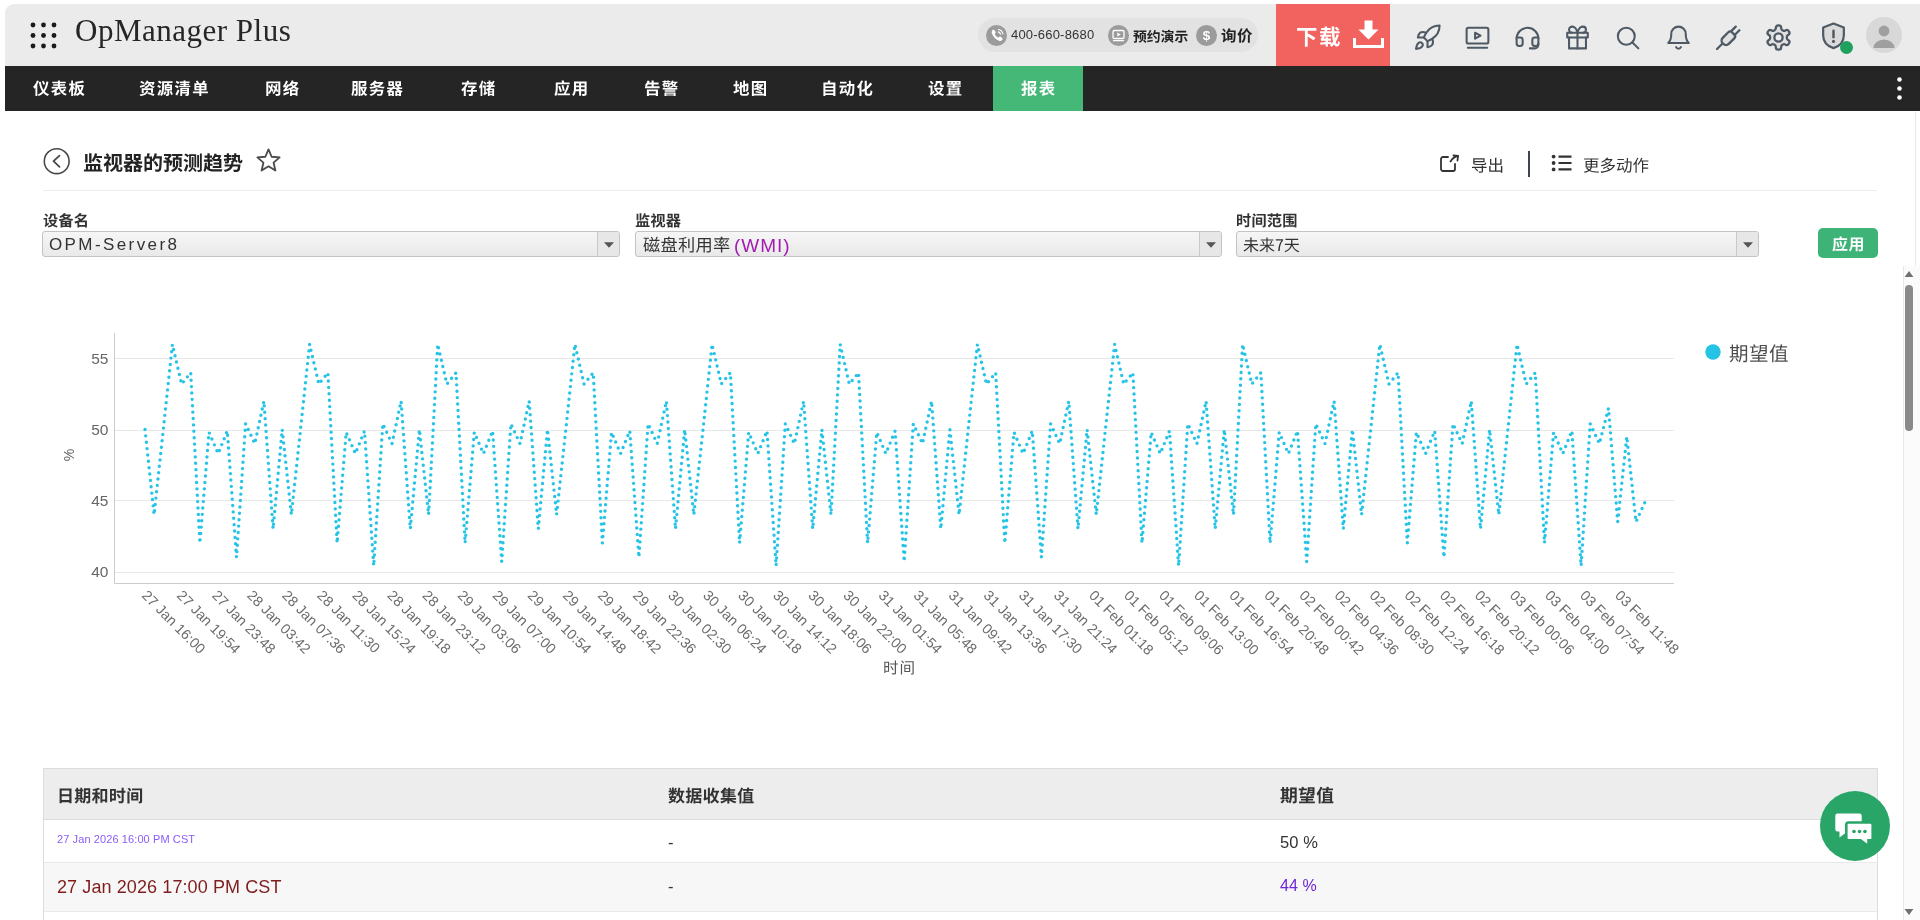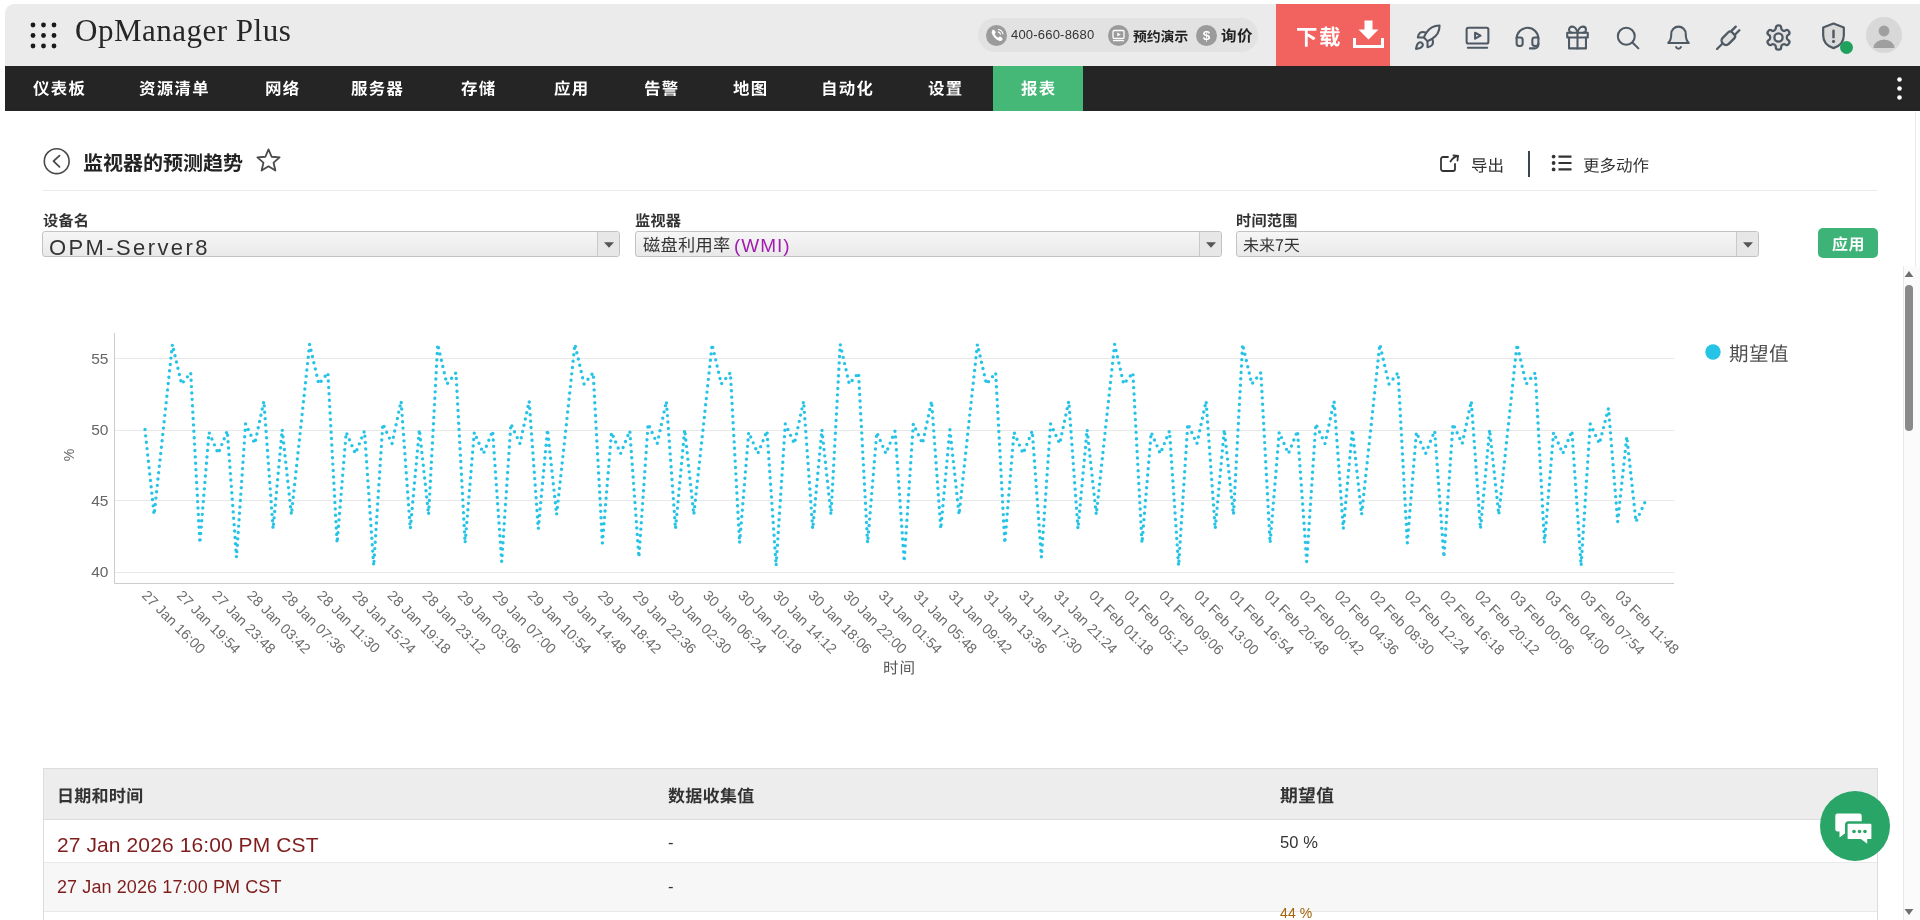--- a/index.html
+++ b/index.html
@@ -179,21 +179,21 @@
   </svg>
 <div class="abs" style="left:43px;top:190px;width:1834px;height:1px;background:#ececec"></div>
 <svg style="position:absolute;left:42.5px;top:209.7px;overflow:visible" width="46" height="21" viewBox="0 -16.1 46 21">
     <path d="M1.5 -11.6C2.4 -10.9 3.4 -9.8 3.9 -9.2L5.2 -10.4C4.6 -11.1 3.5 -12.1 2.7 -12.7ZM0.5 -8.2L0.5 -6.5L2.4 -6.5L2.4 -1.9C2.4 -1.2 1.9 -0.6 1.6 -0.4C1.9 -0.0 2.4 0.7 2.5 1.2C2.8 0.8 3.3 0.3 6.1 -2.0C5.9 -2.4 5.6 -3.1 5.4 -3.6L4.1 -2.4L4.1 -8.2ZM7.1 -12.4L7.1 -10.8C7.1 -9.7 6.9 -8.6 5.0 -7.8C5.3 -7.6 6.0 -6.8 6.2 -6.5C8.4 -7.5 8.8 -9.2 8.8 -10.7L10.9 -10.7L10.9 -9.1C10.9 -7.6 11.2 -6.9 12.7 -6.9C12.9 -6.9 13.4 -6.9 13.7 -6.9C14.0 -6.9 14.4 -7.0 14.6 -7.1C14.5 -7.5 14.5 -8.1 14.5 -8.6C14.3 -8.5 13.9 -8.5 13.6 -8.5C13.5 -8.5 13.0 -8.5 12.9 -8.5C12.6 -8.5 12.6 -8.6 12.6 -9.1L12.6 -12.4ZM11.6 -4.6C11.2 -3.8 10.5 -3.0 9.8 -2.4C9.0 -3.0 8.4 -3.8 7.9 -4.6ZM5.8 -6.3L5.8 -4.6L6.9 -4.6L6.3 -4.4C6.8 -3.3 7.5 -2.3 8.4 -1.4C7.3 -0.9 6.1 -0.5 4.7 -0.2C5.1 0.1 5.4 0.9 5.6 1.3C7.1 1.0 8.5 0.5 9.8 -0.3C10.9 0.5 12.2 1.0 13.7 1.4C13.9 0.9 14.4 0.2 14.8 -0.2C13.5 -0.5 12.3 -0.9 11.3 -1.4C12.4 -2.6 13.4 -4.0 13.9 -5.9L12.8 -6.4L12.5 -6.3ZM25.1 -10.1C24.5 -9.6 23.8 -9.1 22.9 -8.7C22.0 -9.1 21.2 -9.5 20.6 -10.1L20.7 -10.1ZM20.9 -13.0C20.1 -11.7 18.5 -10.3 16.3 -9.4C16.7 -9.1 17.3 -8.5 17.5 -8.0C18.1 -8.3 18.7 -8.7 19.2 -9.0C19.7 -8.6 20.3 -8.2 20.9 -7.9C19.3 -7.4 17.5 -7.0 15.7 -6.8C16.0 -6.4 16.3 -5.6 16.4 -5.1L17.6 -5.3L17.6 1.4L19.5 1.4L19.5 0.9L26.2 0.9L26.2 1.4L28.2 1.4L28.2 -5.4L18.0 -5.4C19.8 -5.7 21.4 -6.2 23.0 -6.9C24.8 -6.1 27.0 -5.6 29.3 -5.3C29.5 -5.8 30.0 -6.6 30.4 -7.0C28.5 -7.2 26.6 -7.5 25.0 -7.9C26.3 -8.8 27.4 -9.8 28.1 -11.1L26.9 -11.8L26.6 -11.7L22.1 -11.7C22.4 -12.0 22.6 -12.3 22.8 -12.6ZM19.5 -1.6L22.0 -1.6L22.0 -0.6L19.5 -0.6ZM19.5 -3.0L19.5 -3.8L22.0 -3.8L22.0 -3.0ZM26.2 -1.6L26.2 -0.6L23.9 -0.6L23.9 -1.6ZM26.2 -3.0L23.9 -3.0L23.9 -3.8L26.2 -3.8ZM34.4 -7.6C35.0 -7.2 35.7 -6.6 36.3 -6.1C34.7 -5.3 33.0 -4.8 31.2 -4.4C31.6 -4.0 32.0 -3.2 32.2 -2.7C32.9 -2.9 33.7 -3.1 34.4 -3.4L34.4 1.4L36.2 1.4L36.2 0.7L42.0 0.7L42.0 1.4L43.9 1.4L43.9 -5.5L38.9 -5.5C41.0 -6.8 42.8 -8.6 43.8 -10.8L42.6 -11.5L42.3 -11.4L37.8 -11.4C38.1 -11.8 38.4 -12.2 38.7 -12.6L36.6 -13.0C35.7 -11.6 34.0 -10.0 31.5 -8.9C31.9 -8.6 32.5 -7.9 32.8 -7.5C34.1 -8.2 35.2 -8.9 36.2 -9.8L41.1 -9.8C40.3 -8.7 39.2 -7.8 38.0 -7.0C37.3 -7.6 36.5 -8.2 35.8 -8.7ZM42.0 -1.0L36.2 -1.0L36.2 -3.8L42.0 -3.8Z" fill="#333333"></path>
   </svg>
 <div class="abs" style="left:42px;top:231px;width:578px;height:26px;border:1px solid #c3c3c3;border-radius:3px;background:linear-gradient(#f6f6f6,#e9e9e9)"></div>
 <div class="abs" style="left:597px;top:232px;width:22px;height:24px;border-left:1px solid #c9c9c9;background:#e7e7e7;border-radius:0 3px 3px 0"></div>
 <svg class="abs" style="left:603px;top:241px" width="12" height="8">
     <path d="M1 1.2l5 5.6 5-5.6z" fill="#555"></path>
   </svg>
-<div class="abs" style="left:49px;top:235px;font-size:22px;letter-spacing:2.4px;color:#333">OPM-Server8</div>
+<div class="abs" style="left:49px;top:235px;font-size:17px;letter-spacing:2.4px;color:#333">OPM-Server8</div>
 <svg style="position:absolute;left:634.5px;top:209.7px;overflow:visible" width="46" height="21" viewBox="0 -16.1 46 21">
     <path d="M9.7 -7.9C10.6 -7.1 11.7 -6.0 12.2 -5.3L13.7 -6.4C13.1 -7.1 12.0 -8.1 11.1 -8.8ZM4.6 -12.9L4.6 -5.5L6.4 -5.5L6.4 -12.9ZM1.6 -12.4L1.6 -5.9L3.4 -5.9L3.4 -12.4ZM9.0 -12.9C8.6 -10.7 7.7 -8.7 6.5 -7.4C6.9 -7.1 7.6 -6.6 8.0 -6.3C8.6 -7.1 9.2 -8.1 9.7 -9.2L14.4 -9.2L14.4 -10.9L10.3 -10.9C10.5 -11.4 10.7 -12.0 10.8 -12.5ZM2.2 -4.8L2.2 -0.6L0.7 -0.6L0.7 1.0L14.6 1.0L14.6 -0.6L13.1 -0.6L13.1 -4.8ZM3.9 -0.6L3.9 -3.3L5.3 -3.3L5.3 -0.6ZM6.9 -0.6L6.9 -3.3L8.3 -3.3L8.3 -0.6ZM10.0 -0.6L10.0 -3.3L11.4 -3.3L11.4 -0.6ZM22.0 -12.2L22.0 -4.1L23.7 -4.1L23.7 -10.7L27.7 -10.7L27.7 -4.1L29.5 -4.1L29.5 -12.2ZM24.8 -9.8L24.8 -7.4C24.8 -5.0 24.4 -2.0 20.5 0.0C20.9 0.3 21.5 1.0 21.7 1.4C23.6 0.4 24.7 -0.9 25.5 -2.4L25.5 -0.5C25.5 0.8 26.0 1.2 27.2 1.2L28.3 1.2C29.8 1.2 30.1 0.4 30.2 -1.9C29.8 -2.0 29.2 -2.3 28.8 -2.6C28.8 -0.6 28.7 -0.2 28.3 -0.2L27.6 -0.2C27.3 -0.2 27.2 -0.3 27.2 -0.7L27.2 -4.2L26.2 -4.2C26.5 -5.3 26.6 -6.4 26.6 -7.3L26.6 -9.8ZM17.4 -12.1C17.8 -11.6 18.3 -10.9 18.5 -10.4L16.2 -10.4L16.2 -8.7L19.4 -8.7C18.6 -7.0 17.2 -5.4 15.8 -4.5C16.0 -4.1 16.4 -3.1 16.5 -2.6C17.0 -2.9 17.4 -3.3 17.9 -3.7L17.9 1.4L19.6 1.4L19.6 -4.6C20.0 -4.0 20.4 -3.4 20.6 -3.0L21.8 -4.4C21.5 -4.7 20.6 -5.8 20.0 -6.4C20.6 -7.5 21.2 -8.6 21.6 -9.8L20.6 -10.4L20.3 -10.4L19.2 -10.4L20.2 -11.0C19.9 -11.5 19.4 -12.3 18.8 -12.9ZM34.3 -10.8L35.9 -10.8L35.9 -9.4L34.3 -9.4ZM40.6 -10.8L42.5 -10.8L42.5 -9.4L40.6 -9.4ZM40.0 -7.3C40.5 -7.1 41.1 -6.8 41.5 -6.6L38.2 -6.6C38.4 -6.9 38.6 -7.3 38.8 -7.7L37.7 -7.9L37.7 -12.3L32.6 -12.3L32.6 -7.9L36.9 -7.9C36.7 -7.4 36.4 -7.0 36.1 -6.6L31.5 -6.6L31.5 -5.0L34.5 -5.0C33.6 -4.3 32.5 -3.6 31.1 -3.1C31.4 -2.8 31.9 -2.1 32.1 -1.7L32.6 -1.9L32.6 1.4L34.3 1.4L34.3 1.0L35.9 1.0L35.9 1.3L37.7 1.3L37.7 -3.5L35.2 -3.5C35.9 -3.9 36.4 -4.4 36.9 -5.0L39.5 -5.0C40.0 -4.4 40.5 -3.9 41.1 -3.5L39.0 -3.5L39.0 1.4L40.7 1.4L40.7 1.0L42.5 1.0L42.5 1.3L44.3 1.3L44.3 -1.8L44.6 -1.6C44.9 -2.1 45.4 -2.8 45.8 -3.1C44.3 -3.5 42.9 -4.1 41.8 -5.0L45.3 -5.0L45.3 -6.6L42.7 -6.6L43.2 -7.0C42.9 -7.3 42.3 -7.6 41.8 -7.9L44.2 -7.9L44.2 -12.3L39.0 -12.3L39.0 -7.9L40.6 -7.9ZM34.3 -0.6L34.3 -1.9L35.9 -1.9L35.9 -0.6ZM40.7 -0.6L40.7 -1.9L42.5 -1.9L42.5 -0.6Z" fill="#333333"></path>
   </svg>
 <div class="abs" style="left:635px;top:231px;width:587px;height:26px;border:1px solid #c3c3c3;border-radius:3px;background:linear-gradient(#f6f6f6,#e9e9e9)"></div>
 <div class="abs" style="left:1199px;top:232px;width:22px;height:24px;border-left:1px solid #c9c9c9;background:#e7e7e7;border-radius:0 3px 3px 0"></div>
 <svg class="abs" style="left:1205px;top:241px" width="12" height="8">
     <path d="M1 1.2l5 5.6 5-5.6z" fill="#555"></path>
   </svg>
 <svg style="position:absolute;left:643px;top:232.6px;overflow:visible" width="88" height="23" viewBox="0 -18.2 88 23">
     <path d="M0.7 -13.5L0.7 -12.4L2.6 -12.4C2.2 -9.5 1.6 -6.7 0.4 -4.9C0.7 -4.6 1.0 -4.0 1.0 -3.7C1.4 -4.2 1.6 -4.7 1.9 -5.2L1.9 0.6L2.9 0.6L2.9 -0.8L5.6 -0.8L5.6 -8.3L2.9 -8.3C3.3 -9.6 3.5 -11.0 3.7 -12.4L5.9 -12.4L5.9 -13.5ZM2.9 -7.3L4.6 -7.3L4.6 -1.9L2.9 -1.9ZM13.5 -14.5C13.2 -13.5 12.6 -12.2 12.2 -11.4L9.2 -11.4L10.2 -11.8C9.9 -12.5 9.4 -13.6 8.8 -14.4L7.8 -14.0C8.3 -13.2 8.8 -12.1 9.1 -11.4L6.2 -11.4L6.2 -10.2L16.5 -10.2L16.5 -11.4L13.4 -11.4C13.8 -12.2 14.4 -13.2 14.8 -14.1ZM6.1 0.6C6.4 0.5 6.8 0.4 9.9 -0.1C10.0 0.3 10.1 0.7 10.1 1.1L11.1 0.9C10.9 -0.2 10.5 -1.9 10.0 -3.2L9.1 -3.0C9.3 -2.4 9.5 -1.8 9.7 -1.1L7.4 -0.8C8.7 -2.7 10.1 -5.1 11.1 -7.5L10.1 -8.0C9.8 -7.3 9.5 -6.6 9.2 -6.0L7.4 -5.8C8.1 -6.9 8.7 -8.2 9.2 -9.5L8.1 -10.0C7.7 -8.4 6.9 -6.8 6.6 -6.4C6.4 -6.0 6.2 -5.7 5.9 -5.6C6.1 -5.3 6.2 -4.7 6.3 -4.5C6.5 -4.6 6.9 -4.7 8.7 -4.9C7.9 -3.4 7.2 -2.2 6.9 -1.8C6.4 -1.0 6.0 -0.5 5.7 -0.5C5.8 -0.2 6.0 0.4 6.1 0.6ZM11.4 0.6C11.6 0.4 12.1 0.3 15.4 -0.2C15.5 0.3 15.7 0.7 15.7 1.1L16.7 0.8C16.5 -0.3 15.9 -2.0 15.4 -3.3L14.4 -3.1C14.7 -2.5 14.9 -1.8 15.2 -1.2L12.6 -0.8C13.9 -2.7 15.2 -5.2 16.1 -7.7L15.0 -8.1C14.7 -7.4 14.5 -6.7 14.2 -6.0L12.3 -5.8C13.0 -6.9 13.6 -8.3 14.0 -9.6L12.9 -10.0C12.5 -8.5 11.8 -6.9 11.6 -6.5C11.3 -6.0 11.1 -5.7 10.9 -5.6C11.0 -5.3 11.2 -4.8 11.3 -4.5C11.5 -4.6 11.9 -4.7 13.7 -4.9C13.0 -3.5 12.4 -2.3 12.1 -1.9C11.6 -1.1 11.3 -0.6 11.0 -0.5C11.1 -0.2 11.3 0.4 11.4 0.6L11.4 0.6ZM24.2 -7.3C25.2 -6.8 26.4 -6.1 27.0 -5.5L27.6 -6.3C27.0 -6.9 25.8 -7.6 24.9 -8.1ZM25.5 -14.6C25.4 -14.2 25.1 -13.6 24.9 -13.2L21.1 -13.2L21.1 -10.1L21.1 -9.5L18.4 -9.5L18.4 -8.3L21.0 -8.3C20.7 -7.3 20.1 -6.2 18.8 -5.4C19.0 -5.2 19.5 -4.7 19.7 -4.5C21.3 -5.5 22.0 -6.9 22.3 -8.3L30.2 -8.3L30.2 -6.3C30.2 -6.1 30.2 -6.1 29.9 -6.1C29.7 -6.0 28.9 -6.0 28.1 -6.1C28.3 -5.7 28.5 -5.3 28.5 -5.0C29.7 -5.0 30.4 -5.0 30.9 -5.1C31.4 -5.3 31.5 -5.7 31.5 -6.3L31.5 -8.3L33.9 -8.3L33.9 -9.5L31.5 -9.5L31.5 -13.2L26.3 -13.2L26.9 -14.3ZM24.3 -11.1C25.2 -10.7 26.3 -10.0 26.9 -9.5L22.4 -9.5L22.4 -10.1L22.4 -12.1L30.2 -12.1L30.2 -9.5L26.9 -9.5L27.6 -10.3C27.0 -10.8 25.9 -11.5 25.0 -11.9ZM20.2 -4.5L20.2 -0.3L18.3 -0.3L18.3 0.9L33.9 0.9L33.9 -0.3L32.0 -0.3L32.0 -4.5ZM21.4 -0.3L21.4 -3.4L23.7 -3.4L23.7 -0.3ZM24.9 -0.3L24.9 -3.4L27.2 -3.4L27.2 -0.3ZM28.4 -0.3L28.4 -3.4L30.7 -3.4L30.7 -0.3ZM45.2 -12.4L45.2 -2.9L46.5 -2.9L46.5 -12.4ZM49.4 -14.1L49.4 -0.3C49.4 -0.0 49.3 0.1 49.0 0.1C48.6 0.1 47.6 0.1 46.3 0.1C46.5 0.4 46.7 1.0 46.8 1.4C48.4 1.4 49.4 1.4 49.9 1.2C50.5 0.9 50.7 0.6 50.7 -0.3L50.7 -14.1ZM42.9 -14.3C41.3 -13.6 38.3 -13.0 35.7 -12.7C35.9 -12.4 36.1 -12.0 36.1 -11.7C37.2 -11.8 38.3 -12.0 39.5 -12.2L39.5 -9.3L35.9 -9.3L35.9 -8.1L39.2 -8.1C38.4 -5.9 36.8 -3.5 35.5 -2.2C35.7 -1.9 36.0 -1.4 36.2 -1.0C37.3 -2.2 38.5 -4.1 39.5 -6.1L39.5 1.3L40.7 1.3L40.7 -5.5C41.6 -4.6 42.7 -3.5 43.2 -3.0L44.0 -4.1C43.5 -4.5 41.5 -6.2 40.7 -6.8L40.7 -8.1L44.0 -8.1L44.0 -9.3L40.7 -9.3L40.7 -12.5C41.9 -12.7 43.0 -13.0 43.8 -13.4ZM55.1 -13.2L55.1 -7.0C55.1 -4.6 55.0 -1.5 53.1 0.6C53.3 0.8 53.9 1.2 54.0 1.5C55.4 0.0 56.0 -2.0 56.2 -3.9L60.5 -3.9L60.5 1.2L61.8 1.2L61.8 -3.9L66.5 -3.9L66.5 -0.4C66.5 -0.1 66.4 0.0 66.0 0.1C65.7 0.1 64.5 0.1 63.3 0.0C63.5 0.4 63.7 0.9 63.8 1.3C65.4 1.3 66.4 1.3 67.0 1.1C67.5 0.9 67.8 0.5 67.8 -0.4L67.8 -13.2ZM56.4 -12.0L60.5 -12.0L60.5 -9.2L56.4 -9.2ZM66.5 -12.0L66.5 -9.2L61.8 -9.2L61.8 -12.0ZM56.4 -8.0L60.5 -8.0L60.5 -5.1L56.3 -5.1C56.4 -5.8 56.4 -6.4 56.4 -7.0ZM66.5 -8.0L66.5 -5.1L61.8 -5.1L61.8 -8.0ZM84.3 -11.1C83.7 -10.4 82.6 -9.4 81.8 -8.9L82.8 -8.2C83.6 -8.8 84.6 -9.6 85.3 -10.4ZM71.0 -5.8L71.6 -4.8C72.8 -5.3 74.2 -6.1 75.5 -6.8L75.2 -7.8C73.7 -7.0 72.0 -6.2 71.0 -5.8ZM71.5 -10.3C72.4 -9.7 73.5 -8.9 74.1 -8.3L75.0 -9.1C74.4 -9.6 73.3 -10.5 72.3 -11.0ZM81.6 -7.0C82.8 -6.3 84.3 -5.3 85.0 -4.6L86.0 -5.3C85.2 -6.0 83.7 -7.1 82.6 -7.7ZM70.9 -3.5L70.9 -2.3L77.9 -2.3L77.9 1.4L79.3 1.4L79.3 -2.3L86.3 -2.3L86.3 -3.5L79.3 -3.5L79.3 -4.9L77.9 -4.9L77.9 -3.5ZM77.5 -14.2C77.7 -13.8 78.0 -13.3 78.3 -12.9L71.2 -12.9L71.2 -11.7L77.5 -11.7C77.0 -10.9 76.4 -10.2 76.2 -10.0C76.0 -9.6 75.7 -9.5 75.5 -9.4C75.6 -9.1 75.7 -8.6 75.8 -8.3C76.1 -8.4 76.5 -8.5 78.4 -8.7C77.6 -7.8 76.9 -7.1 76.5 -6.9C75.9 -6.4 75.5 -6.1 75.1 -6.0C75.2 -5.7 75.4 -5.1 75.5 -4.9C75.8 -5.0 76.4 -5.1 80.9 -5.6C81.1 -5.2 81.3 -4.9 81.4 -4.6L82.5 -5.1C82.1 -5.9 81.2 -7.1 80.4 -8.0L79.5 -7.6C79.8 -7.3 80.1 -6.9 80.3 -6.5L77.3 -6.3C78.8 -7.5 80.3 -9.0 81.7 -10.6L80.6 -11.2C80.3 -10.7 79.9 -10.2 79.5 -9.8L77.2 -9.6C77.8 -10.2 78.4 -11.0 78.9 -11.7L86.2 -11.7L86.2 -12.9L79.8 -12.9C79.5 -13.4 79.1 -14.1 78.7 -14.6Z" fill="#333333"></path>
@@ -371,26 +371,26 @@
 <svg style="position:absolute;left:57px;top:783.5px;overflow:visible" width="86" height="23" viewBox="0 -18.0 86 23">
     <path d="M4.7 -5.7L12.3 -5.7L12.3 -1.9L4.7 -1.9ZM4.7 -7.7L4.7 -11.4L12.3 -11.4L12.3 -7.7ZM2.6 -13.4L2.6 1.3L4.7 1.3L4.7 0.2L12.3 0.2L12.3 1.3L14.5 1.3L14.5 -13.4ZM19.9 -2.4C19.4 -1.4 18.6 -0.3 17.7 0.4C18.1 0.6 18.9 1.2 19.3 1.6C20.2 0.7 21.2 -0.6 21.9 -1.9ZM31.3 -11.8L31.3 -9.8L28.8 -9.8L28.8 -11.8ZM22.5 -1.6C23.1 -0.9 23.9 0.3 24.3 0.9L25.7 0.1L25.5 0.4C26.0 0.6 26.8 1.2 27.1 1.6C28.1 0.0 28.5 -2.1 28.7 -4.1L31.3 -4.1L31.3 -0.7C31.3 -0.5 31.2 -0.4 30.9 -0.4C30.7 -0.4 29.8 -0.4 29.1 -0.4C29.4 0.1 29.6 1.0 29.7 1.5C31.0 1.5 31.9 1.5 32.4 1.1C33.0 0.8 33.2 0.3 33.2 -0.7L33.2 -13.7L26.9 -13.7L26.9 -7.4C26.9 -5.2 26.8 -2.3 25.8 -0.2C25.4 -0.9 24.6 -1.8 24.0 -2.5ZM31.3 -8.0L31.3 -6.0L28.8 -6.0L28.8 -7.4L28.8 -8.0ZM23.3 -14.2L23.3 -12.4L21.2 -12.4L21.2 -14.2L19.3 -14.2L19.3 -12.4L18.0 -12.4L18.0 -10.7L19.3 -10.7L19.3 -4.3L17.8 -4.3L17.8 -2.5L26.2 -2.5L26.2 -4.3L25.2 -4.3L25.2 -10.7L26.3 -10.7L26.3 -12.4L25.2 -12.4L25.2 -14.2ZM21.2 -10.7L23.3 -10.7L23.3 -9.7L21.2 -9.7ZM21.2 -8.1L23.3 -8.1L23.3 -7.0L21.2 -7.0ZM21.2 -5.5L23.3 -5.5L23.3 -4.3L21.2 -4.3ZM43.4 -12.9L43.4 0.7L45.4 0.7L45.4 -0.7L48.1 -0.7L48.1 0.6L50.2 0.6L50.2 -12.9ZM45.4 -2.6L45.4 -10.9L48.1 -10.9L48.1 -2.6ZM41.7 -14.3C40.1 -13.7 37.6 -13.1 35.4 -12.8C35.6 -12.4 35.9 -11.7 36.0 -11.2C36.7 -11.3 37.6 -11.4 38.4 -11.6L38.4 -9.4L35.3 -9.4L35.3 -7.5L37.9 -7.5C37.2 -5.6 36.1 -3.7 35.0 -2.4C35.3 -1.9 35.8 -1.1 36.0 -0.5C36.9 -1.5 37.7 -3.0 38.4 -4.6L38.4 1.5L40.4 1.5L40.4 -4.8C41.0 -4.0 41.6 -3.1 41.9 -2.6L43.0 -4.3C42.7 -4.7 41.1 -6.6 40.4 -7.2L40.4 -7.5L42.9 -7.5L42.9 -9.4L40.4 -9.4L40.4 -12.0C41.3 -12.2 42.2 -12.4 43.0 -12.7ZM59.7 -7.3C60.5 -6.0 61.6 -4.4 62.1 -3.4L63.9 -4.4C63.4 -5.4 62.2 -7.0 61.4 -8.2ZM57.0 -6.5L57.0 -3.5L54.9 -3.5L54.9 -6.5ZM57.0 -8.3L54.9 -8.3L54.9 -11.3L57.0 -11.3ZM53.0 -13.1L53.0 -0.3L54.9 -0.3L54.9 -1.6L58.9 -1.6L58.9 -13.1ZM64.6 -14.3L64.6 -11.3L59.5 -11.3L59.5 -9.3L64.6 -9.3L64.6 -1.2C64.6 -0.9 64.5 -0.7 64.1 -0.7C63.7 -0.7 62.5 -0.7 61.3 -0.8C61.6 -0.2 61.9 0.7 62.0 1.3C63.7 1.3 64.9 1.2 65.6 0.9C66.4 0.6 66.7 0.0 66.7 -1.2L66.7 -9.3L68.4 -9.3L68.4 -11.3L66.7 -11.3L66.7 -14.3ZM70.4 -10.4L70.4 1.5L72.5 1.5L72.5 -10.4ZM70.6 -13.3C71.4 -12.5 72.3 -11.4 72.7 -10.7L74.4 -11.8C74.0 -12.5 73.0 -13.6 72.3 -14.3ZM76.1 -4.8L79.3 -4.8L79.3 -3.2L76.1 -3.2ZM76.1 -8.0L79.3 -8.0L79.3 -6.4L76.1 -6.4ZM74.2 -9.7L74.2 -1.5L81.3 -1.5L81.3 -9.7ZM75.0 -13.6L75.0 -11.7L83.0 -11.7L83.0 -0.7C83.0 -0.5 83.0 -0.4 82.7 -0.4C82.6 -0.4 81.9 -0.4 81.4 -0.4C81.6 0.1 81.9 0.9 82.0 1.4C83.0 1.4 83.8 1.4 84.4 1.1C85.0 0.7 85.1 0.3 85.1 -0.7L85.1 -13.6Z" fill="#333333"></path>
   </svg>
 <svg style="position:absolute;left:668px;top:783.5px;overflow:visible" width="86" height="23" viewBox="0 -18.0 86 23">
     <path d="M7.2 -14.2C6.9 -13.6 6.5 -12.7 6.1 -12.1L7.4 -11.5C7.8 -12.0 8.4 -12.8 8.9 -13.6ZM6.4 -4.0C6.1 -3.5 5.6 -2.9 5.2 -2.5L3.8 -3.1L4.3 -4.0ZM1.4 -2.5C2.1 -2.2 3.0 -1.8 3.8 -1.4C2.8 -0.8 1.7 -0.3 0.4 -0.1C0.8 0.3 1.2 1.0 1.4 1.5C2.9 1.1 4.3 0.4 5.4 -0.4C5.9 -0.1 6.4 0.2 6.7 0.5L7.9 -0.9C7.6 -1.1 7.2 -1.4 6.7 -1.6C7.6 -2.6 8.2 -3.8 8.7 -5.4L7.6 -5.8L7.3 -5.7L5.1 -5.7L5.4 -6.4L3.6 -6.7C3.5 -6.4 3.3 -6.0 3.2 -5.7L1.0 -5.7L1.0 -4.0L2.3 -4.0C2.0 -3.5 1.7 -2.9 1.4 -2.5ZM1.1 -13.5C1.5 -12.9 2.0 -12.0 2.1 -11.4L0.7 -11.4L0.7 -9.8L3.2 -9.8C2.5 -9.0 1.4 -8.2 0.4 -7.8C0.7 -7.5 1.2 -6.8 1.4 -6.3C2.3 -6.8 3.2 -7.5 4.0 -8.3L4.0 -6.8L5.8 -6.8L5.8 -8.6C6.5 -8.1 7.2 -7.5 7.5 -7.2L8.6 -8.6C8.3 -8.8 7.4 -9.4 6.6 -9.8L9.1 -9.8L9.1 -11.4L5.8 -11.4L5.8 -14.5L4.0 -14.5L4.0 -11.4L2.2 -11.4L3.6 -12.0C3.5 -12.6 3.0 -13.5 2.6 -14.2ZM10.4 -14.4C10.0 -11.3 9.3 -8.4 7.9 -6.7C8.3 -6.4 9.1 -5.7 9.4 -5.4C9.7 -5.8 10.0 -6.3 10.3 -6.9C10.6 -5.6 11.0 -4.4 11.5 -3.3C10.6 -1.9 9.4 -0.8 7.6 -0.1C8.0 0.3 8.5 1.2 8.7 1.6C10.3 0.8 11.5 -0.2 12.5 -1.5C13.2 -0.3 14.2 0.6 15.4 1.4C15.7 0.9 16.3 0.1 16.7 -0.2C15.4 -0.9 14.4 -2.0 13.6 -3.3C14.4 -5.0 14.9 -7.0 15.2 -9.4L16.3 -9.4L16.3 -11.3L11.7 -11.3C12.0 -12.2 12.1 -13.2 12.3 -14.1ZM13.3 -9.4C13.2 -8.0 12.9 -6.7 12.5 -5.6C12.1 -6.7 11.7 -8.0 11.5 -9.4ZM25.5 -4.0L25.5 1.5L27.3 1.5L27.3 1.0L31.4 1.0L31.4 1.5L33.2 1.5L33.2 -4.0L30.2 -4.0L30.2 -5.6L33.6 -5.6L33.6 -7.3L30.2 -7.3L30.2 -8.8L33.2 -8.8L33.2 -13.8L23.8 -13.8L23.8 -8.6C23.8 -5.9 23.7 -2.1 22.0 0.4C22.4 0.6 23.3 1.2 23.6 1.6C24.9 -0.4 25.4 -3.1 25.6 -5.6L28.3 -5.6L28.3 -4.0ZM25.8 -12.0L31.2 -12.0L31.2 -10.6L25.8 -10.6ZM25.8 -8.8L28.3 -8.8L28.3 -7.3L25.7 -7.3L25.8 -8.6ZM27.3 -0.6L27.3 -2.3L31.4 -2.3L31.4 -0.6ZM19.7 -14.4L19.7 -11.2L17.9 -11.2L17.9 -9.4L19.7 -9.4L19.7 -6.3L17.7 -5.8L18.1 -3.9L19.7 -4.3L19.7 -0.9C19.7 -0.6 19.6 -0.6 19.4 -0.6C19.2 -0.6 18.6 -0.6 18.0 -0.6C18.3 -0.1 18.5 0.8 18.5 1.3C19.6 1.3 20.4 1.2 20.9 0.9C21.4 0.6 21.6 0.1 21.6 -0.9L21.6 -4.8L23.3 -5.4L23.1 -7.2L21.6 -6.8L21.6 -9.4L23.3 -9.4L23.3 -11.2L21.6 -11.2L21.6 -14.4ZM45.3 -9.4L48.0 -9.4C47.7 -7.6 47.3 -6.1 46.7 -4.8C46.0 -6.0 45.5 -7.4 45.1 -8.9ZM36.2 -1.3C36.6 -1.6 37.1 -1.9 39.9 -2.8L39.9 1.5L41.9 1.5L41.9 -7.0C42.3 -6.6 42.9 -5.8 43.1 -5.5C43.4 -5.8 43.7 -6.2 44.0 -6.7C44.4 -5.3 45.0 -4.1 45.6 -2.9C44.7 -1.8 43.5 -0.8 42.1 -0.1C42.5 0.3 43.1 1.2 43.4 1.6C44.7 0.8 45.9 -0.1 46.8 -1.2C47.6 -0.1 48.6 0.8 49.8 1.5C50.1 0.9 50.8 0.2 51.2 -0.2C49.9 -0.9 48.8 -1.8 47.9 -2.9C48.9 -4.7 49.6 -6.8 50.1 -9.4L51.1 -9.4L51.1 -11.3L45.9 -11.3C46.1 -12.2 46.3 -13.1 46.5 -14.1L44.4 -14.5C44.0 -11.7 43.2 -9.1 41.9 -7.4L41.9 -14.2L39.9 -14.2L39.9 -4.8L38.1 -4.3L38.1 -12.6L36.0 -12.6L36.0 -4.4C36.0 -3.7 35.7 -3.3 35.4 -3.1C35.7 -2.7 36.1 -1.8 36.2 -1.3ZM59.3 -4.7L59.3 -3.9L52.7 -3.9L52.7 -2.2L57.6 -2.2C56.0 -1.4 54.0 -0.7 52.2 -0.3C52.6 0.2 53.2 0.9 53.5 1.4C55.5 0.9 57.6 -0.2 59.3 -1.4L59.3 1.5L61.4 1.5L61.4 -1.5C63.1 -0.3 65.2 0.8 67.2 1.3C67.5 0.9 68.1 0.1 68.5 -0.3C66.7 -0.7 64.8 -1.4 63.2 -2.2L68.1 -2.2L68.1 -3.9L61.4 -3.9L61.4 -4.7ZM60.1 -9.2L60.1 -8.5L56.6 -8.5L56.6 -9.2ZM59.8 -14.0C60.0 -13.7 60.2 -13.2 60.3 -12.8L57.6 -12.8C57.9 -13.2 58.1 -13.7 58.4 -14.1L56.3 -14.5C55.5 -13.0 54.1 -11.2 52.3 -9.9C52.7 -9.6 53.4 -9.0 53.7 -8.6C54.0 -8.8 54.3 -9.1 54.6 -9.3L54.6 -4.5L56.6 -4.5L56.6 -4.9L67.6 -4.9L67.6 -6.5L62.0 -6.5L62.0 -7.2L66.5 -7.2L66.5 -8.5L62.0 -8.5L62.0 -9.2L66.5 -9.2L66.5 -10.5L62.0 -10.5L62.0 -11.2L67.2 -11.2L67.2 -12.8L62.4 -12.8C62.2 -13.3 61.9 -14.0 61.6 -14.5ZM60.1 -10.5L56.6 -10.5L56.6 -11.2L60.1 -11.2ZM60.1 -7.2L60.1 -6.5L56.6 -6.5L56.6 -7.2ZM79.1 -14.4C79.1 -13.9 79.1 -13.4 79.0 -12.9L74.9 -12.9L74.9 -11.2L78.8 -11.2L78.6 -10.0L75.6 -10.0L75.6 -0.5L74.1 -0.5L74.1 1.2L85.7 1.2L85.7 -0.5L84.3 -0.5L84.3 -10.0L80.4 -10.0L80.7 -11.2L85.3 -11.2L85.3 -12.9L81.0 -12.9L81.3 -14.3ZM77.4 -0.5L77.4 -1.5L82.5 -1.5L82.5 -0.5ZM77.4 -6.2L82.5 -6.2L82.5 -5.2L77.4 -5.2ZM77.4 -7.5L77.4 -8.5L82.5 -8.5L82.5 -7.5ZM77.4 -3.8L82.5 -3.8L82.5 -2.9L77.4 -2.9ZM73.2 -14.4C72.4 -12.0 71.0 -9.6 69.5 -8.0C69.9 -7.5 70.4 -6.4 70.6 -5.9C70.9 -6.2 71.2 -6.6 71.5 -7.0L71.5 1.5L73.4 1.5L73.4 -10.1C74.1 -11.3 74.6 -12.5 75.1 -13.8Z" fill="#333333"></path>
   </svg>
 <svg style="position:absolute;left:1280px;top:783.1px;overflow:visible" width="54" height="24" viewBox="0 -18.9 54 24">
     <path d="M2.7 -2.5C2.2 -1.5 1.3 -0.3 0.4 0.4C0.9 0.7 1.7 1.3 2.1 1.6C3.1 0.8 4.1 -0.6 4.8 -1.9ZM14.6 -12.4L14.6 -10.3L12.1 -10.3L12.1 -12.4ZM5.4 -1.7C6.1 -0.9 7.0 0.3 7.3 1.0L8.8 0.1L8.6 0.4C9.1 0.6 10.0 1.3 10.3 1.6C11.3 0.0 11.7 -2.2 11.9 -4.3L14.6 -4.3L14.6 -0.8C14.6 -0.5 14.5 -0.4 14.3 -0.4C14.0 -0.4 13.1 -0.4 12.4 -0.5C12.7 0.1 12.9 1.0 13.0 1.6C14.3 1.6 15.2 1.5 15.9 1.2C16.5 0.9 16.7 0.3 16.7 -0.8L16.7 -14.3L10.1 -14.3L10.1 -7.8C10.1 -5.4 10.0 -2.4 8.9 -0.2C8.5 -0.9 7.7 -1.9 7.0 -2.6ZM14.6 -8.4L14.6 -6.2L12.0 -6.2L12.1 -7.8L12.1 -8.4ZM6.3 -14.9L6.3 -13.0L4.1 -13.0L4.1 -14.9L2.1 -14.9L2.1 -13.0L0.7 -13.0L0.7 -11.2L2.1 -11.2L2.1 -4.5L0.5 -4.5L0.5 -2.7L9.3 -2.7L9.3 -4.5L8.2 -4.5L8.2 -11.2L9.5 -11.2L9.5 -13.0L8.2 -13.0L8.2 -14.9ZM4.1 -11.2L6.3 -11.2L6.3 -10.1L4.1 -10.1ZM4.1 -8.5L6.3 -8.5L6.3 -7.4L4.1 -7.4ZM4.1 -5.7L6.3 -5.7L6.3 -4.5L4.1 -4.5ZM19.0 -0.4L19.0 1.3L34.9 1.3L34.9 -0.4L28.1 -0.4L28.1 -1.4L33.1 -1.4L33.1 -3.1L28.1 -3.1L28.1 -4.0L34.0 -4.0L34.0 -5.7L20.1 -5.7L20.1 -4.0L25.9 -4.0L25.9 -3.1L20.9 -3.1L20.9 -1.4L25.9 -1.4L25.9 -0.4ZM20.5 -6.4C20.9 -6.6 21.7 -6.9 26.3 -8.2C26.3 -8.6 26.3 -9.4 26.3 -10.0L22.7 -9.0L22.7 -11.6L26.9 -11.6L26.9 -13.4L24.2 -13.4C24.0 -14.0 23.6 -14.6 23.3 -15.2L21.4 -14.6C21.6 -14.3 21.8 -13.8 22.0 -13.4L18.7 -13.4L18.7 -11.6L20.6 -11.6L20.6 -9.3C20.6 -8.5 20.1 -8.1 19.7 -7.9C20.0 -7.5 20.4 -6.8 20.5 -6.4ZM27.7 -14.6C27.7 -10.3 27.7 -8.5 25.8 -7.4C26.2 -7.0 26.8 -6.2 27.0 -5.8C28.2 -6.4 28.9 -7.4 29.2 -8.7L32.5 -8.7L32.5 -8.1C32.5 -7.9 32.4 -7.8 32.1 -7.8C31.9 -7.8 30.9 -7.8 30.2 -7.8C30.4 -7.3 30.7 -6.6 30.8 -6.0C32.1 -6.0 33.0 -6.0 33.7 -6.3C34.3 -6.6 34.5 -7.1 34.5 -8.0L34.5 -14.6ZM29.7 -13.1L32.5 -13.1L32.5 -12.3L29.7 -12.3ZM29.6 -10.9L32.5 -10.9L32.5 -10.1L29.5 -10.1ZM46.6 -15.1C46.6 -14.6 46.5 -14.1 46.5 -13.5L42.2 -13.5L42.2 -11.7L46.2 -11.7L46.0 -10.4L42.9 -10.4L42.9 -0.5L41.4 -0.5L41.4 1.3L53.4 1.3L53.4 -0.5L52.1 -0.5L52.1 -10.4L47.9 -10.4L48.3 -11.7L53.0 -11.7L53.0 -13.5L48.6 -13.5L48.9 -15.0ZM44.8 -0.5L44.8 -1.5L50.1 -1.5L50.1 -0.5ZM44.8 -6.4L50.1 -6.4L50.1 -5.4L44.8 -5.4ZM44.8 -7.9L44.8 -8.9L50.1 -8.9L50.1 -7.9ZM44.8 -4.0L50.1 -4.0L50.1 -3.0L44.8 -3.0ZM40.4 -15.1C39.5 -12.5 38.1 -10.0 36.6 -8.4C36.9 -7.8 37.5 -6.7 37.7 -6.2C38.0 -6.5 38.3 -6.9 38.7 -7.4L38.7 1.6L40.6 1.6L40.6 -10.5C41.3 -11.8 41.9 -13.1 42.4 -14.4Z" fill="#333333"></path>
   </svg>
 <div class="abs" style="left:44px;top:862px;width:1833px;height:50px;background:#f7f7f7;border-top:1px solid #e9e9e9;border-bottom:1px solid #e9e9e9"></div>
-<div class="abs" style="left:57px;top:833px;font-size:21px;letter-spacing:0.1px;color:#7f1d1d">27 Jan 2026 16:00 PM CST</div>
+<div class="abs" style="left:57px;top:833px;font-size:11px;letter-spacing:0.1px;color:#8b5cf6">27 Jan 2026 16:00 PM CST</div>
 <div class="abs" style="left:668px;top:833px;font-size:16.5px;letter-spacing:0.1px;color:#333">-</div>
 <div class="abs" style="left:1280px;top:833px;font-size:16.5px;letter-spacing:0.1px;color:#333">50 %</div>
 <div class="abs" style="left:57px;top:877px;font-size:18px;letter-spacing:0.1px;color:#7f1d1d">27 Jan 2026 17:00 PM CST</div>
 <div class="abs" style="left:668px;top:877px;font-size:16.5px;letter-spacing:0.1px;color:#333">-</div>
-<div class="abs" style="left:1280px;top:905px;font-size:14px;letter-spacing:0.1px;color:#a16207">44 %</div>
+<div class="abs" style="left:1280px;top:877px;font-size:16px;letter-spacing:0.1px;color:#6d28d9">44 %</div>
 <div class="abs" style="left:1915px;top:112px;width:1px;height:154px;background:#e9e9e9"></div>
 <div class="abs" style="left:1903px;top:266px;width:17px;height:654px;background:#fbfbfb;border-left:1px solid #e8e8e8"></div>
 <svg class="abs" style="left:1904px;top:270px" width="10" height="8">
     <path d="M5 1l4.4 6H.6z" fill="#707070"></path>
   </svg>
 <div class="abs" style="left:1904.5px;top:285px;width:8px;height:146px;border-radius:4px;background:#8a8a8a"></div>
 <svg class="abs" style="left:1904px;top:908px" width="10" height="8">
     <path d="M5 7L.6 1h8.8z" fill="#707070"></path>
   </svg>
 <svg class="abs" style="left:1820px;top:791px" width="70" height="70" viewBox="0 0 70 70">

